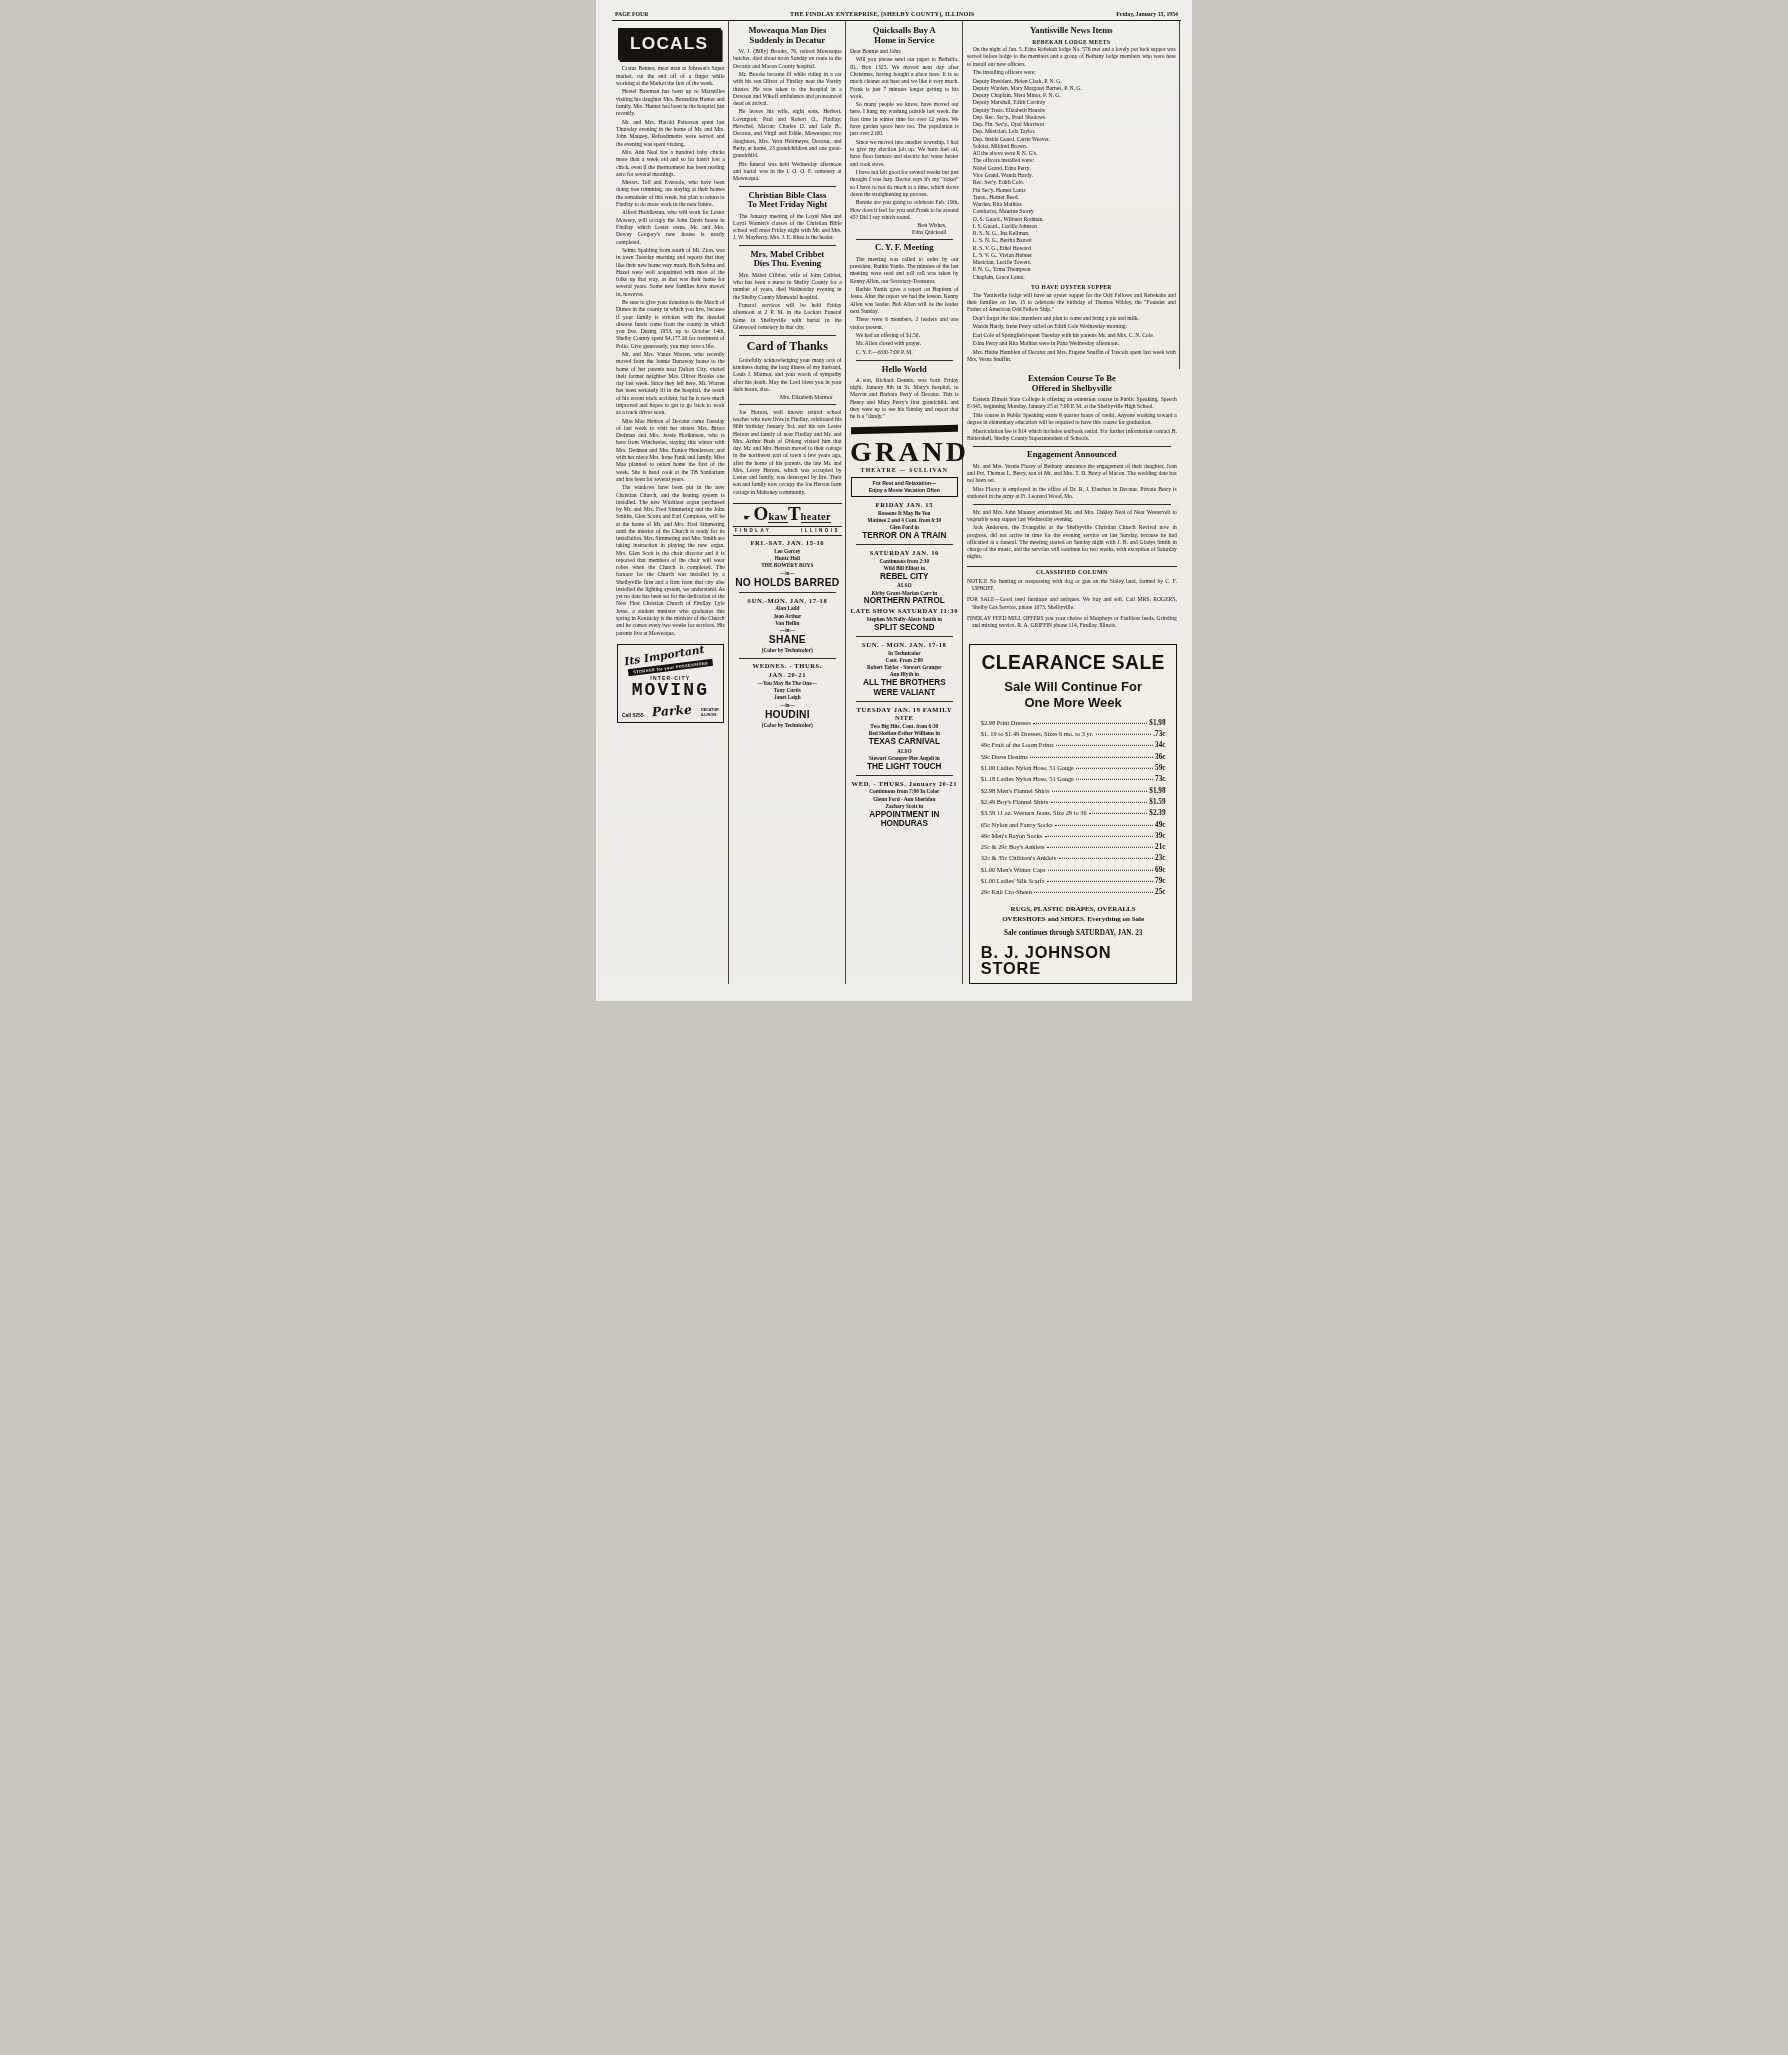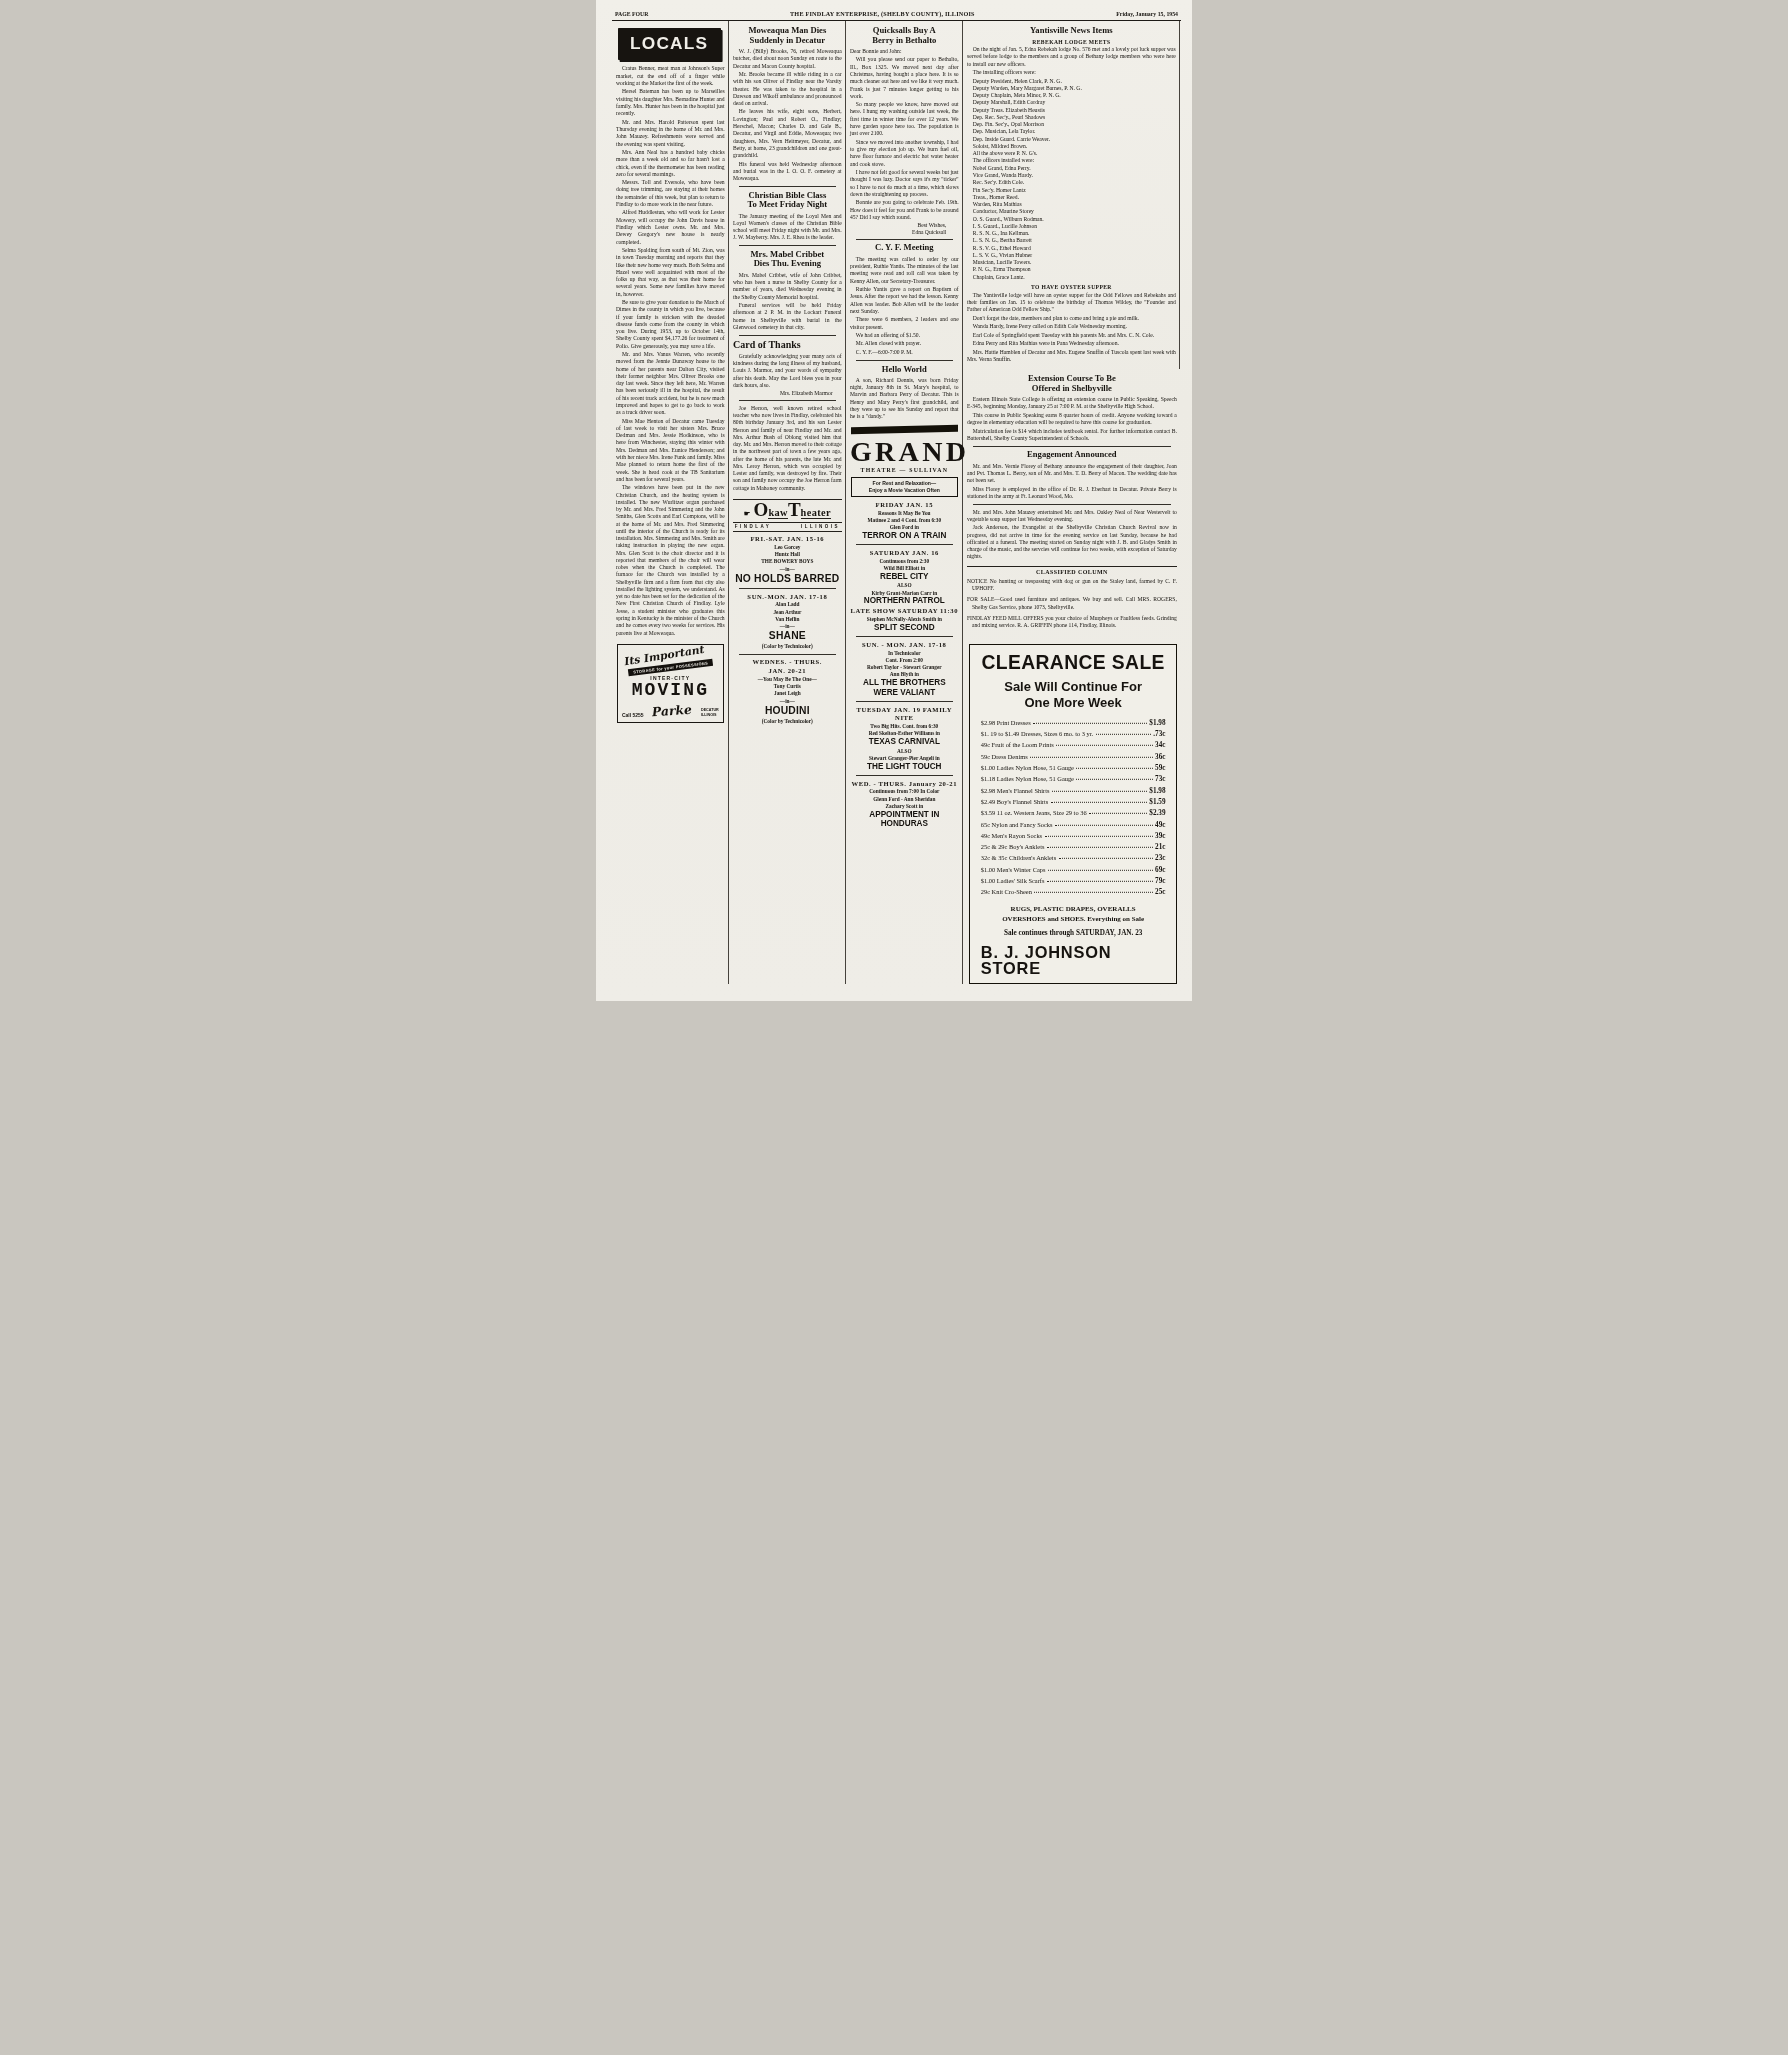--- a/index.html
+++ b/index.html
@@ -12,21 +12,21 @@
   .mast-center{font-size:6.2px;letter-spacing:0.2px;}
   .columns{display:flex;align-items:stretch;margin-top:0.8px;min-height:942px;}
   .col{flex:1 1 0;padding:3.3px 3.7px 5px;border-right:0.6px solid #46423c;min-width:0;}
   .rightpane{flex:2 2 0;display:flex;flex-direction:column;min-width:0;}
   .split{display:flex;flex-direction:column;}
   .split .col.last{border-right:none;}
   .p{font-size:5.6px;line-height:1.3;text-align:justify;text-indent:5.8px;margin:0 0 1.2px;}
   .p.noindent{text-indent:0;}
   .headline{font-size:8.6px;line-height:1.1;font-weight:700;text-align:center;margin:1.6px 0 2.9px;}
   .headline .hl{display:block;}
-  .headline-sm{font-size:10px;font-weight:700;margin:1.6px 0 2.5px;}
+  .headline-sm{font-size:12px;font-weight:700;text-align:center;margin:1.6px 0 2.5px;}
   .subhead{font-size:5.6px;font-weight:700;text-align:center;letter-spacing:0.4px;margin:0.4px 0 1.6px;}
   hr.sep{border:none;border-top:0.6px solid #33302a;margin:3.7px 5.8px;}
   .signature{text-align:right;font-size:5.6px;margin:0 9px 1.2px 0;}
   .officer{font-size:5.6px;line-height:1.3;text-indent:5.8px;margin:0;}
   .locals-box{background:#171410;color:#f0eee8;text-align:center;margin:3.3px 4.1px 5.8px 1.6px;
     padding:5px 2.5px 5.8px;box-shadow:1.6px 2.1px 0 #171410;border-radius:0.8px;}
   .locals-box span{font-size:17.3px;font-weight:700;letter-spacing:1.2px;font-family:"Liberation Sans",sans-serif;}
   .moving-ad{margin:7.4px 0.8px 2.5px;border:1.2px solid #1a1713;padding:4.1px 4.1px 4.1px;position:relative;}
   .mv-script{font-style:italic;font-size:10.7px;font-weight:700;display:inline-block;transform:rotate(-9deg);
     font-family:"DejaVu Serif",serif;margin:0 0 0.8px 2.5px;}
@@ -202,21 +202,21 @@
             <div class="adline">—in—</div>
             <div class="adline t">HOUDINI</div>
             <div class="adline">(Color by Technicolor)</div>
           </div>
       </div>
     </section>
 
     <section class="col">
       <h2 class="headline">
         <span class="hl">Quicksalls Buy A</span>
-        <span class="hl">Berry in Bethalto</span>
+        <span class="hl">Home in Service</span>
       </h2>
       <p class="p noindent">Dear Bonnie and John:</p>
       <div>
 
       <p class="p">Will you please send our paper to Bethalto, Ill., Box 1325. We moved next day after Christmas, having bought a place here. It is so much cleaner out here and we like it very much. Frank is just 7 minutes longer getting to his work.</p>
           <p class="p">So many people we know, have moved out here. I hung my washing outside last week, the first time in winter time for over 12 years. We have garden space here too. The population is just over 2100.</p>
           <p class="p">Since we moved into another township, I had to give my election job up. We burn fuel oil, have floor furnace and electric hot water heater and cook stove.</p>
           <p class="p">I have not felt good for several weeks but just thought I was lazy. Doctor says it's my "ticker" so I have to not do much at a time, which slows down the straightening up process.</p>
           <p class="p">Bonnie are you going to celebrate Feb. 19th. How does it feel for you and Frank to be around 45? Did I say which round.</p>
         </div>

